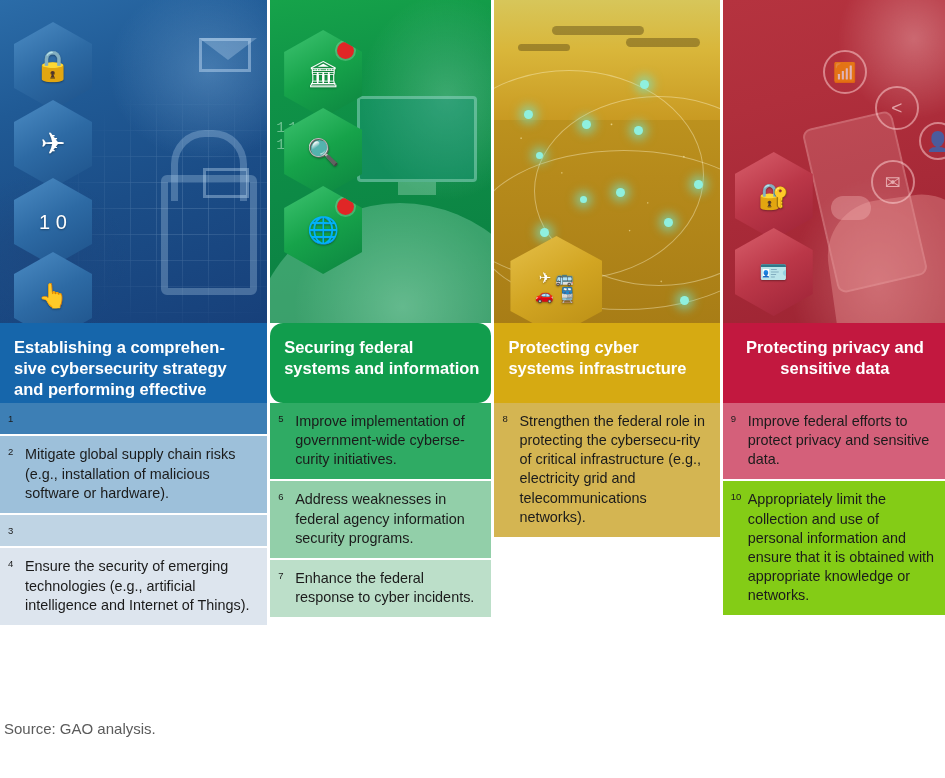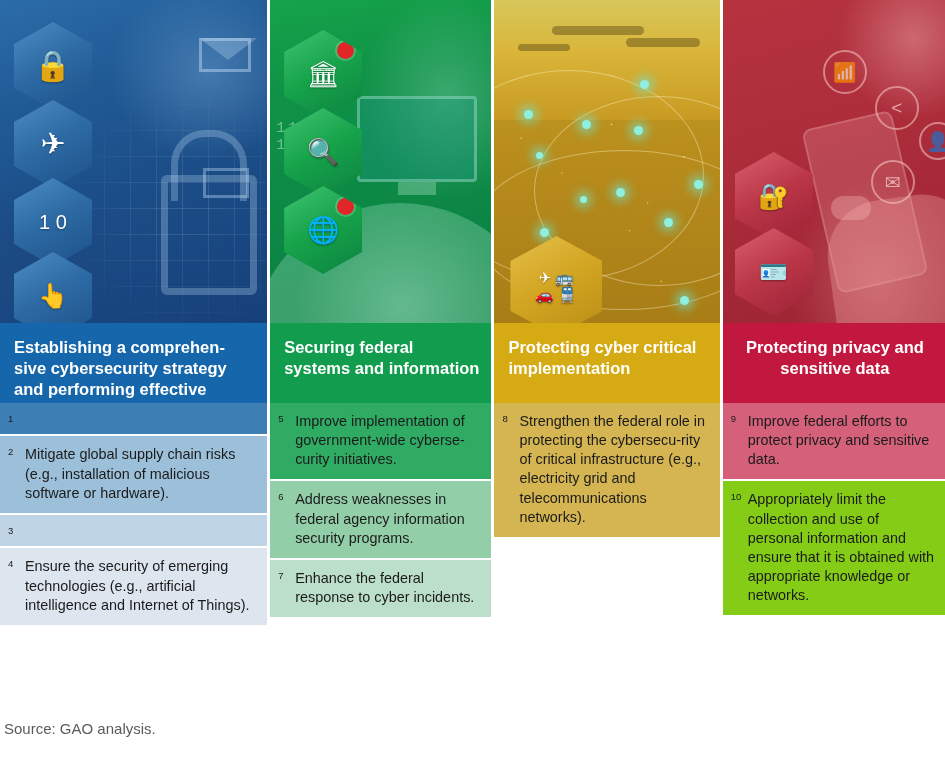--- a/index.html
+++ b/index.html
@@ -201,21 +201,21 @@
     height: 80px;
     padding: 14px 12px 10px 14px;
     color: #ffffff;
     font-weight: bold;
     font-size: 16.5px;
     line-height: 1.27;
     display: flex;
     align-items: flex-start;
   }
   .band-blue  { background: #1666ab; }
-  .band-green { background: #119d4d; }
+  .band-green { background: #119d4d; border-radius: 13px; }
   .band-gold  { background: #d6aa12; }
   .band-red   { background: #c2183f; text-align: center; }
 
   
   .items { display: flex; flex-direction: column; }
   .item {
     display: flex;
     align-items: flex-start;
     padding: 9px 10px 10px 8px;
     font-size: 14.4px;
@@ -357,21 +357,21 @@
           <div class="node" style="left:200px;top:180px;"></div>
           <div class="node" style="left:46px;top:228px;"></div>
           <div class="node" style="left:186px;top:296px;"></div>
         </div>
         <div class="hex hex-gold" style="left:16px;top:236px;width:92px;height:100px;font-size:15px;">
           <span class="glyph" style="line-height:1.15;text-align:center;">✈&nbsp;🚌<br>🚗&nbsp;🚆</span>
         </div>
       </div>
 
       <div class="band band-gold">
-        <span>Protecting cyber critical implementation</span>
+        <span>Protecting cyber systems infrastructure</span>
       </div>
 
       <div class="items">
         <div class="item" style="background:#d4b552;border-bottom:none;">
           <span class="num">8</span>
           <span class="txt">Strengthen the federal role in protecting the cybersecu-rity of critical infrastructure (e.g., electricity grid and telecommunications networks).</span>
         </div>
       </div>
     </div>
 

